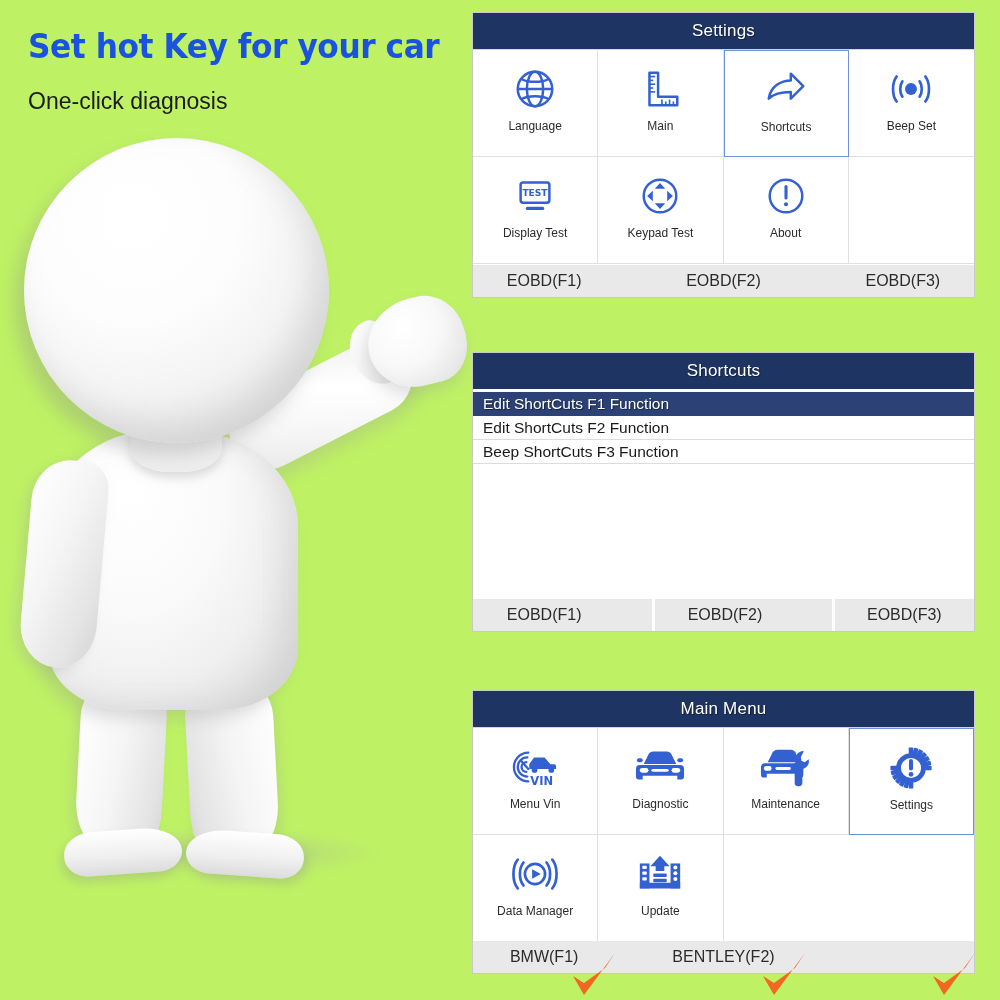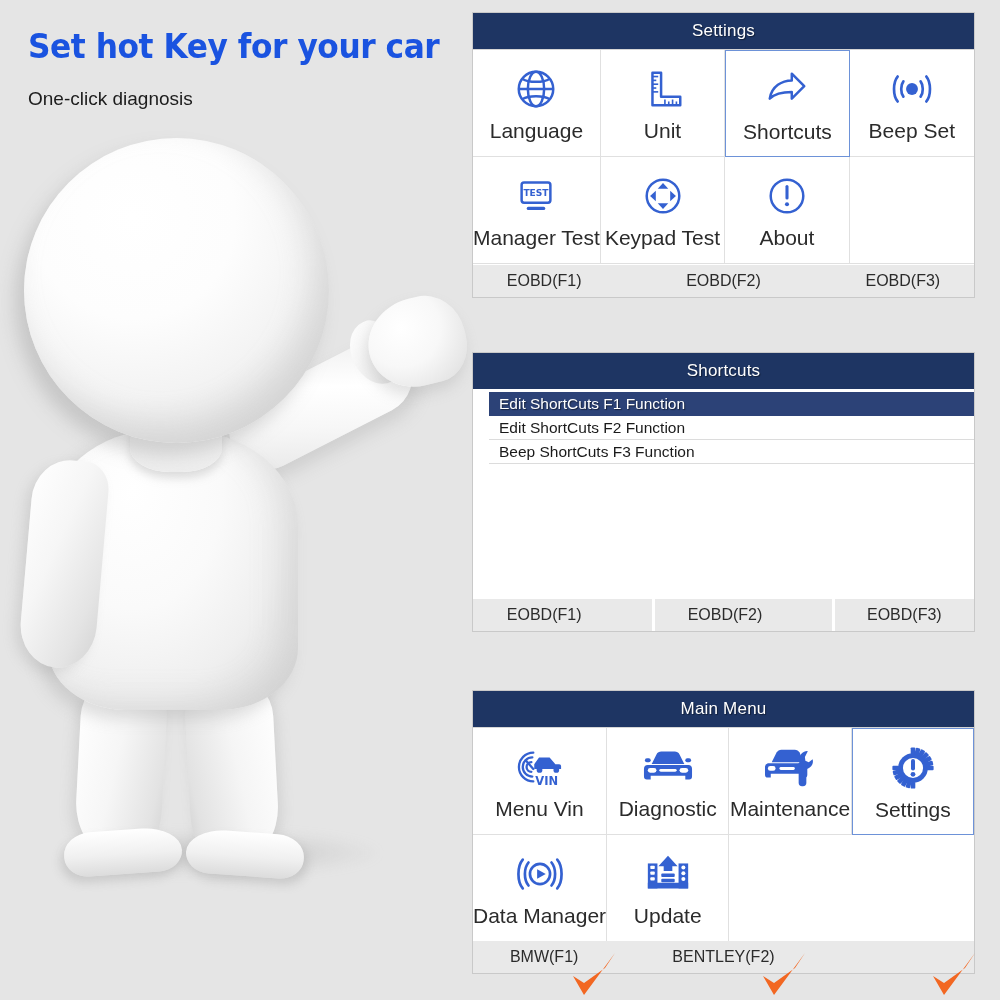--- a/index.html
+++ b/index.html
@@ -8,42 +8,42 @@
     width: 1000px;
     height: 1000px;
     background: #ffffff;
     font-family: "Liberation Sans", sans-serif;
     overflow: hidden;
   }
   #root {
     position: relative;
     width: 1000px;
     height: 1000px;
-    background: #e5e5e5;
+    background: #bef264;
   }
 
   
   .promo-title {
     position: absolute;
     left: 28px;
     top: 26px;
     font-family: "DejaVu Sans", sans-serif;
     font-weight: 700;
     font-size: 34px;
     letter-spacing: -0.5px;
     color: #1a53e0;
     white-space: nowrap;
     transform: scaleX(0.92);
     transform-origin: left center;
   }
   .promo-sub {
     position: absolute;
     left: 28px;
     top: 88px;
-    font-size: 19px;
+    font-size: 23px;
     color: #1c1c1c;
     white-space: nowrap;
   }
 
   
   .mascot { position: absolute; left: 0px; top: 130px; width: 480px; height: 860px; }
   .m-shadow {
     position:absolute; left:60px; top:700px; width:320px; height:46px;
     background: radial-gradient(ellipse at 50% 50%, rgba(130,130,130,0.40) 0%, rgba(170,170,170,0.20) 45%, rgba(255,255,255,0) 72%);
     filter: blur(5px);
@@ -167,39 +167,38 @@
     justify-content: flex-start;
     padding-top: 12px;
     background: #fff;
   }
   .cell:nth-child(4n) { border-right: none; }
   .cell.blank { border-right: none; }
   .cell.selected { border: 1px solid #6d92d8; }
   .cell-icon { height: 54px; display:flex; align-items:center; justify-content:center; }
   .cell-icon svg { display:block; }
   .cell-label {
-    font-size: 21px;
+    font-size: 12px;
     color: #2b2b2b;
     line-height: 1;
     margin-top: 4px;
     white-space: nowrap;
   }
 
   
   .list-area { background:#fff; height: 207px; border-top: 3px solid #ffffff; box-sizing:border-box; }
   .list-row {
     height: 24px;
     display: flex;
     align-items: center;
     padding-left: 10px;
     font-size: 15.5px;
     color: #1a1a1a;
     border-bottom: 1px solid #dcdcdc;
     box-sizing: border-box;
-    margin-left: 16px;
   }
   .list-row.selected {
     background: #2c4277;
     color: #ffffff;
     border-bottom: 1px solid #2c4277;
     text-shadow: 1px 1px 1px rgba(0,0,0,0.5);
   }
 
   
   .fkeys {
@@ -275,21 +274,21 @@
               <line x1="13" y1="19" x2="19" y2="19"></line>
                 <line x1="13" y1="23" x2="17" y2="23"></line>
               <line x1="13" y1="27" x2="19" y2="27"></line>
               <line x1="26" y1="41" x2="26" y2="35"></line>
                 <line x1="30" y1="41" x2="30" y2="37"></line>
               <line x1="34" y1="41" x2="34" y2="35"></line>
                 <line x1="38" y1="41" x2="38" y2="37"></line>
             </g>
           </svg>
         </div>
-        <div class="cell-label">Unit</div>
+        <div class="cell-label">Main</div>
       </div>
 
       <div class="cell selected">
         <div class="cell-icon">
           <svg width="46" height="46" viewBox="0 0 48 48" fill="none" stroke="#3461d1" stroke-width="2.6" stroke-linejoin="round" stroke-linecap="round">
             <path d="M6 33 C8 20, 19 14, 29 14 V7 L42 20 L29 33 V26 C19 26, 11 28, 6 33 Z"></path>
           </svg>
         </div>
         <div class="cell-label">Shortcuts</div>
       </div>
@@ -308,21 +307,21 @@
       </div>
 
       <div class="cell">
         <div class="cell-icon">
           <svg width="46" height="46" viewBox="0 0 48 48" fill="none" stroke="#3461d1" stroke-width="2.6" stroke-linejoin="round">
             <rect x="9" y="10" width="30" height="21" rx="2.5"></rect>
             <text x="24" y="24.5" font-family="DejaVu Sans, sans-serif" font-size="9.5" font-weight="bold" fill="#3461d1" stroke="none" text-anchor="middle">TEST</text>
             <line x1="16" y1="37" x2="32" y2="37" stroke-width="3.4" stroke-linecap="round"></line>
           </svg>
         </div>
-        <div class="cell-label">Manager Test</div>
+        <div class="cell-label">Display Test</div>
       </div>
 
       <div class="cell">
         <div class="cell-icon">
           <svg width="46" height="46" viewBox="0 0 48 48" fill="none" stroke="#3461d1" stroke-width="2.6" stroke-linejoin="round" stroke-linecap="round">
             <circle cx="24" cy="24" r="17"></circle>
             <path d="M24 10.5 L29.5 16.5 H18.5 Z" fill="#3461d1" stroke="none"></path>
             <path d="M24 37.5 L29.5 31.5 H18.5 Z" fill="#3461d1" stroke="none"></path>
             <path d="M10.5 24 L16.5 18.5 V29.5 Z" fill="#3461d1" stroke="none"></path>
             <path d="M37.5 24 L31.5 18.5 V29.5 Z" fill="#3461d1" stroke="none"></path>

